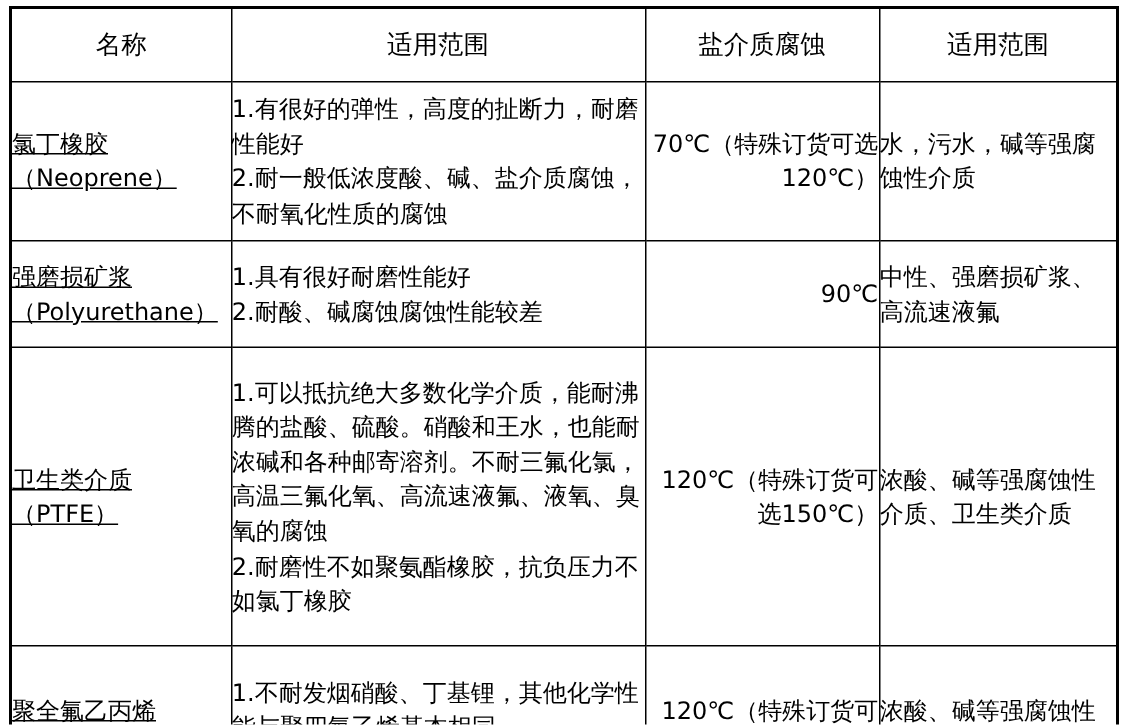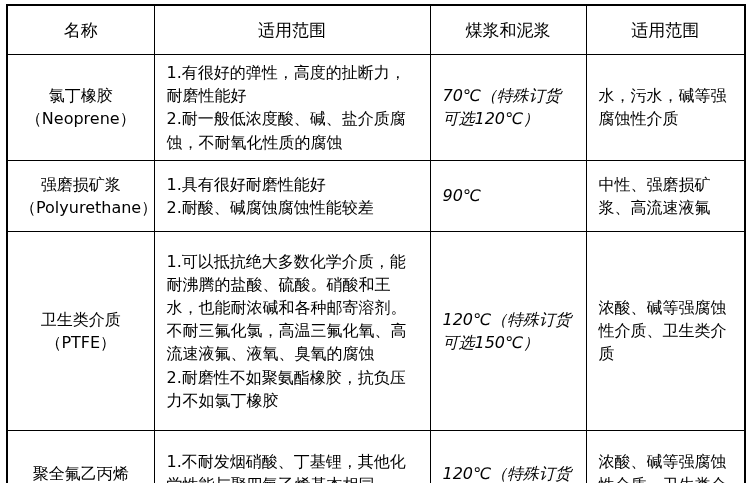--- a/index.html
+++ b/index.html
@@ -28,43 +28,43 @@
     table-layout: fixed;
     border: 2px solid #000;
   }
   table.spec col.c0 { width: 147px; }
   table.spec col.c1 { width: 276px; }
   table.spec col.c2 { width: 156px; }
   table.spec col.c3 { width: 159px; }
 
   table.spec th, table.spec td {
     border: 1.5px solid #000;
-    padding: 6px 12px;
+    padding: 6px 0;
     vertical-align: middle;
     font-size: 16px;
     line-height: 1.45;
   }
   table.spec th {
     font-weight: normal;
     text-align: center;
     height: 36px;
     font-size: 17px;
   }
   td.name {
-    text-align: center;
+    text-align: left;
     white-space: pre-line;
+    text-decoration: underline;
   }
   td.perf {
     text-align: left;
     white-space: pre-line;
   }
   td.temp {
-    text-align: left;
+    text-align: right;
     white-space: pre-line;
-    font-style: italic;
   }
   td.scope {
     text-align: left;
     white-space: pre-line;
   }
   tr.r0 td { height: 76px; margin-left: 43px; }
   tr.r1 td { height: 58px; }
   tr.r2 td { height: 186px; }
   tr.r3 td { height: 96px; }
 </style>
@@ -76,21 +76,21 @@
     <colgroup>
       <col class="c0">
         <col class="c1">
         <col class="c2">
         <col class="c3">
     </colgroup>
     <thead>
       <tr>
         <th>名称</th>
         <th>适用范围</th>
-        <th>煤浆和泥浆</th>
+        <th>盐介质腐蚀</th>
         <th>适用范围</th>
       </tr>
     </thead>
     <tbody>
       <tr class="r0">
         <td class="name">氯丁橡胶
 （Neoprene）</td>
         <td class="perf">1.有很好的弹性，高度的扯断力，耐磨性能好
 2.耐一般低浓度酸、碱、盐介质腐蚀，不耐氧化性质的腐蚀</td>
         <td class="temp">70℃（特殊订货可选120℃）</td>

